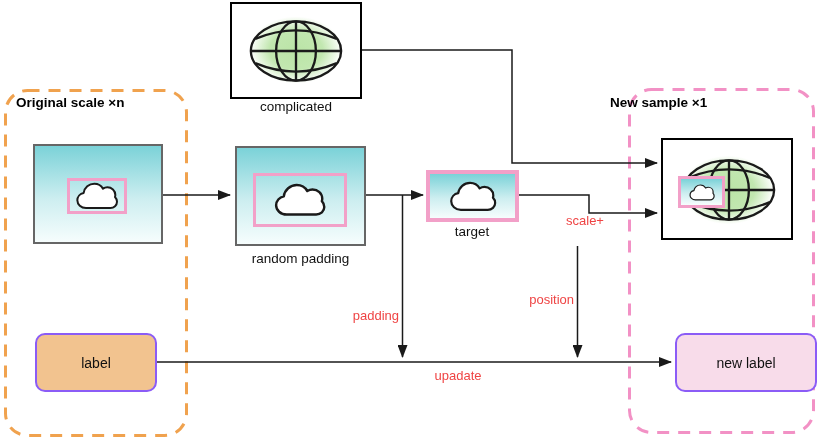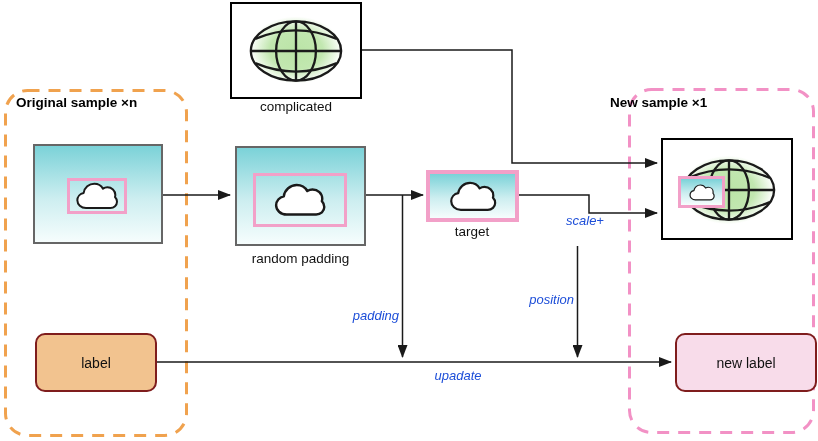--- a/index.html
+++ b/index.html
@@ -26,24 +26,24 @@
   .node{position:absolute;z-index:2;}
   .img-teal{
     background:linear-gradient(180deg,var(--image-gradient-top) 0%,#cdeef0 55%,#f6fdfd 100%);
     border:2px solid #666666;
   }
   .white-box{background:#ffffff;border:2px solid #000000;}
   .pink-rect{position:absolute;border:3px solid var(--pink-box-border);display:flex;align-items:center;justify-content:center;}
   .glow{position:absolute;background:radial-gradient(closest-side,rgba(183,227,162,0.95) 0%,rgba(183,227,162,0.85) 45%,rgba(183,227,162,0) 78%);}
   .globe-svg{position:absolute;}
   .caption{position:absolute;z-index:3;font-size:13.5px;line-height:16px;text-align:center;color:#111;}
-  .edge-label{position:absolute;z-index:3;font-size:13px;line-height:15px;color:#1d4ed8;font-style:italic;}
+  .edge-label{position:absolute;z-index:3;font-size:13px;line-height:15px;color:#ef4444;}
   .container-title{position:absolute;z-index:3;font-size:13.5px;font-weight:bold;color:#000;}
   .rounded-node{
-    position:absolute;z-index:2;border:2px solid #7f1d1d;border-radius:10px;
+    position:absolute;z-index:2;border:2px solid #8b5cf6;border-radius:10px;
     display:flex;align-items:center;justify-content:center;font-size:14px;color:#111;
   }
   .cloud{display:block;}
 </style>
 </head>
 <body>
 
 <div class="canvas">
 
   <svg width="0" height="0" style="position:absolute" aria-hidden="true">
@@ -72,21 +72,21 @@
 
     <path class="edge" d="M163,195 H230" marker-end="url(#arrow)"></path>
     <path class="edge" d="M366,195 H423" marker-end="url(#arrow)"></path>
     <path class="edge" d="M402.5,195 V357" marker-end="url(#arrow)"></path>
     <path class="edge" d="M362,50 H512 V163 H657" marker-end="url(#arrow)"></path>
     <path class="edge" d="M519,195 H589 V213 H657" marker-end="url(#arrow)"></path>
     <path class="edge" d="M577.5,246 V357" marker-end="url(#arrow)"></path>
     <path class="edge" d="M157,362 H671" marker-end="url(#arrow)"></path>
   </svg>
 
-  <div class="container-title" style="left:16px;top:95px;">Original sample ×n</div>
+  <div class="container-title" style="left:16px;top:95px;">Original scale ×n</div>
   <div class="container-title" style="left:610px;top:95px;">New sample ×1</div>
 
   <div class="node white-box" style="left:230px;top:2px;width:132px;height:97px;">
     <div class="glow" style="left:5px;top:3px;width:118px;height:86px;"></div>
     <svg class="globe-svg" style="left:15px;top:14px;" width="98" height="66" viewBox="0 0 100 68">
         <use href="#globe-shape"></use>
       </svg>
   </div>
   <div class="caption" style="left:231px;top:99px;width:130px;text-align:center;">
     <span style="display:block">complicated</span>

